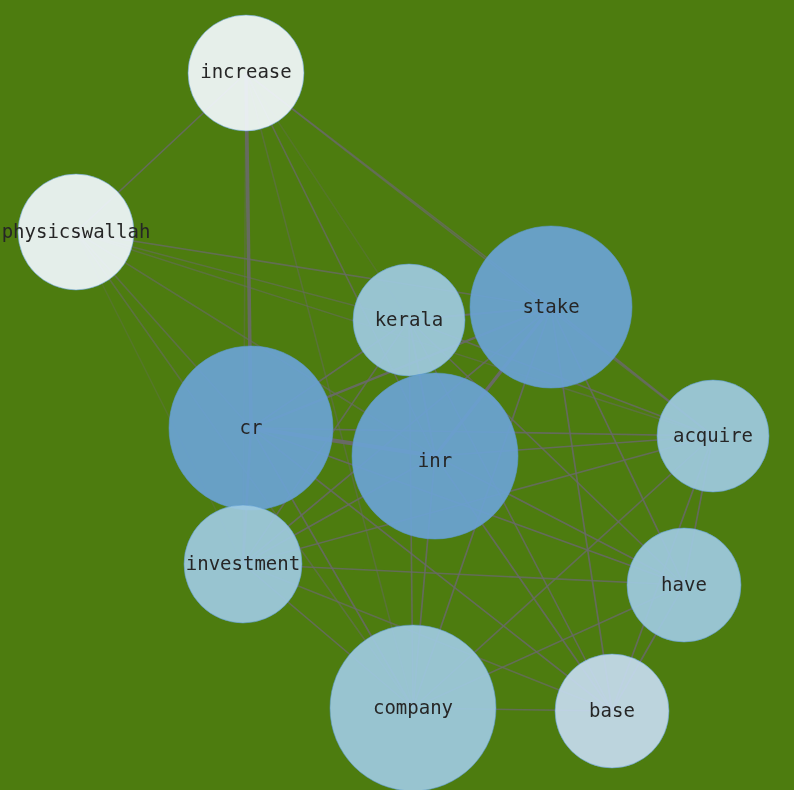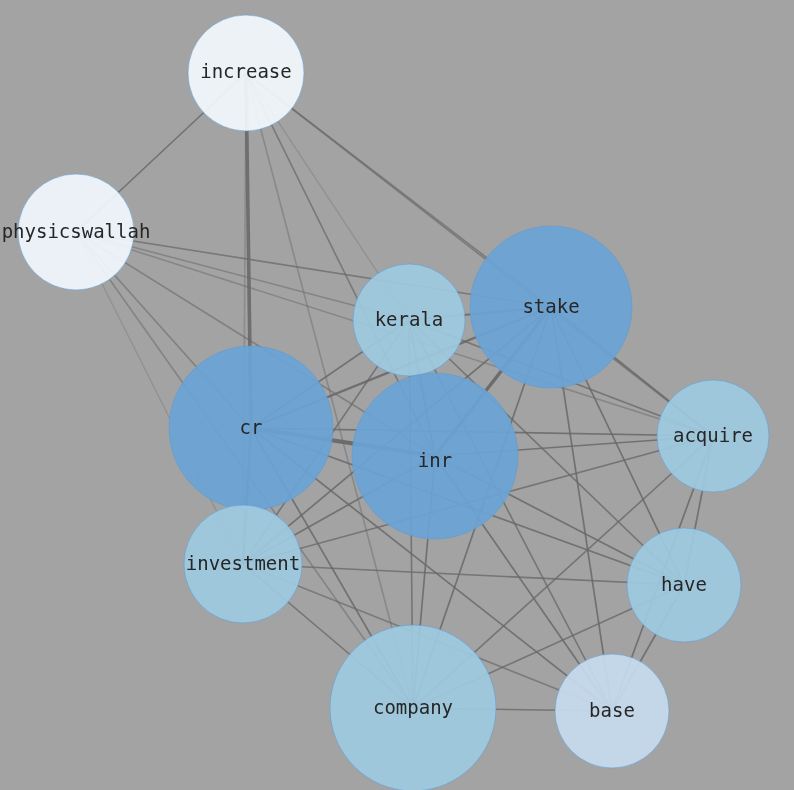--- a/index.html
+++ b/index.html
@@ -11,21 +11,21 @@
   body {
     width: 794px;
     height: 790px;
     font-family: "DejaVu Sans Mono", "Liberation Mono", monospace;
     overflow: hidden;
   }
   #graph-canvas {
     position: relative;
     width: 794px;
     height: 790px;
-    background: #a3a3a3;
+    background: #4d7c0f;
   }
   #graph-svg {
     position: absolute;
     top: 0;
     left: 0;
     width: 794px;
     height: 790px;
     display: block;
   }
   .node-label {

